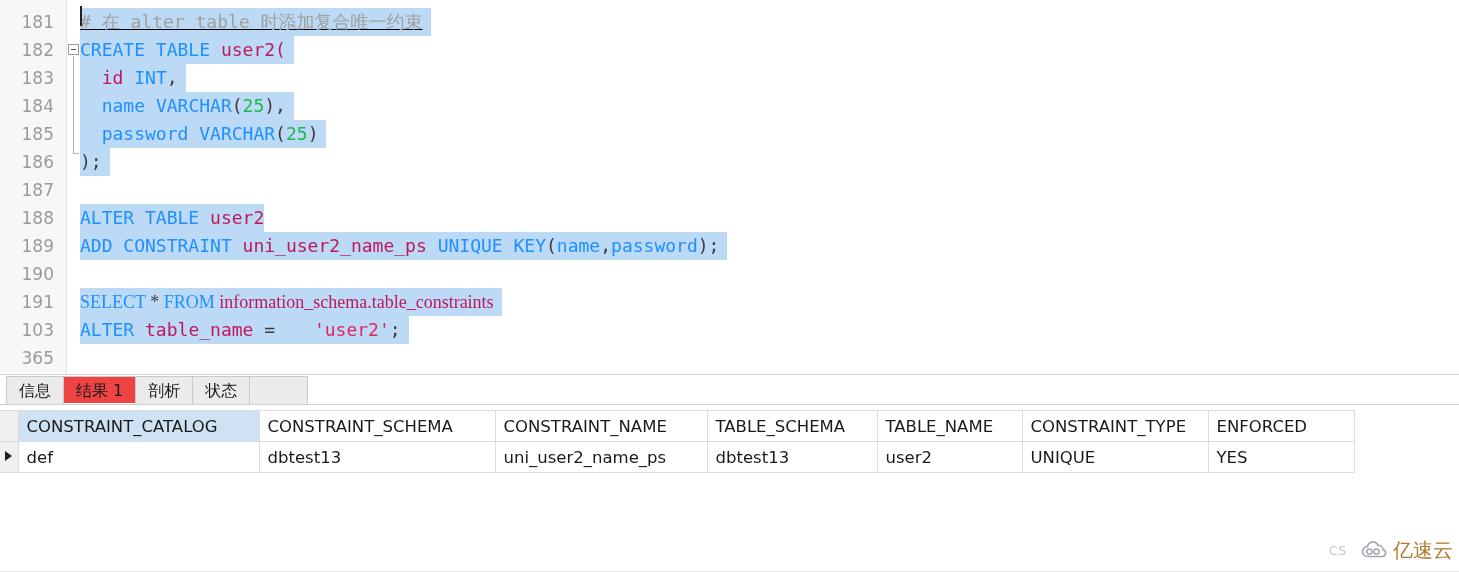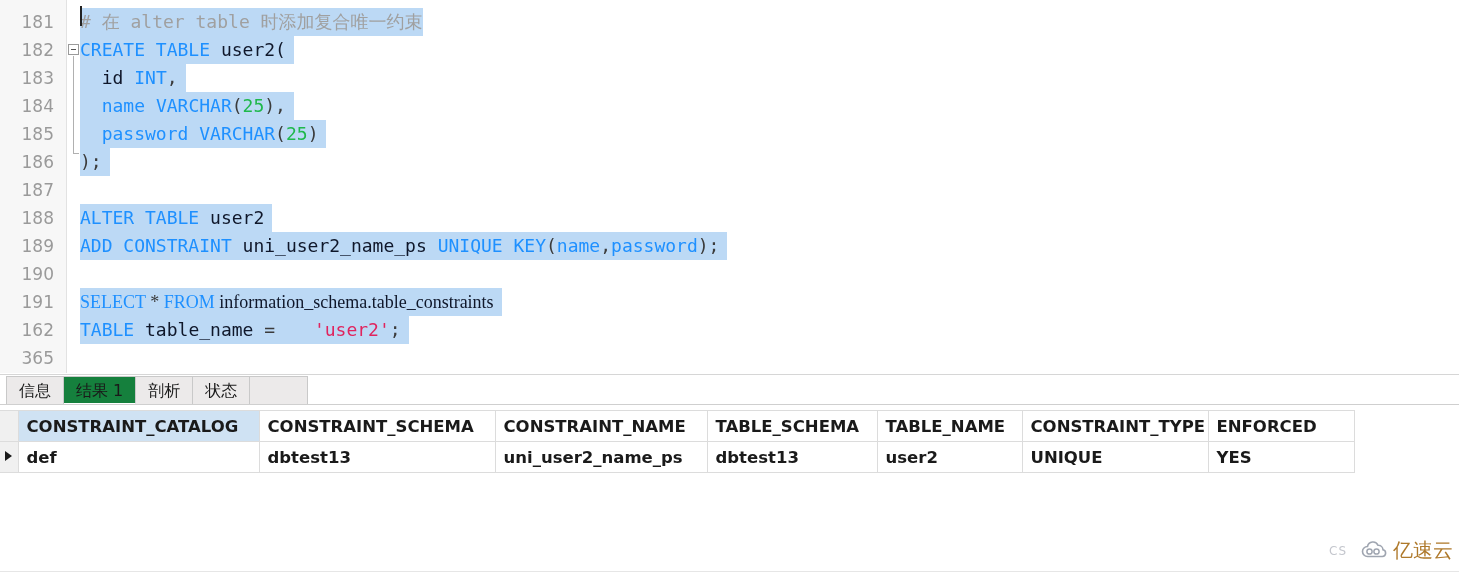--- a/index.html
+++ b/index.html
@@ -58,21 +58,21 @@
     letter-spacing: 0px;
   }
   .ltext {
     position: absolute;
     left: 80px;
     top: 0;
     white-space: pre;
   }
   .sel { background: #bcd9f5; }
   .kw  { color: #1e90ff; }
-  .id  { color: #0f172a; margin-top: 20px; }
+  .id  { color: #be185d; margin-top: 20px; }
   .num { color: #1fb84b; }
   .str { color: #e0245e; margin-left: 28px; }
   .cmt { color: #a0a0a0; }
   .pun { color: #3b3b3b; }
 
   
   #fold-box {
     position: absolute;
     left: 68px;
     top: 44px;
@@ -140,21 +140,21 @@
     color: #1a1a1a;
     background: #eceaea;
     border-right: 1px solid #c9c9c9;
     border-top: 1px solid #c9c9c9;
     box-sizing: border-box;
     white-space: nowrap;
     font-family: "DejaVu Sans", "Liberation Sans", sans-serif;
   }
   .tab:first-child { border-left: 1px solid #c9c9c9; }
   .tab.active {
-    background: #15803d;
+    background: #ef4444;
     border-bottom: 1px solid #ffffff;
   }
   .tab-filler {
     width: 58px;
     background: #eceaea;
     border-top: 1px solid #c9c9c9;
     border-right: 1px solid #c9c9c9;
     box-sizing: border-box;
   }
 
@@ -174,21 +174,21 @@
     top: 5px;
     width: 1354px;
   }
   table.rs {
     border-collapse: collapse;
     table-layout: fixed;
     width: 1354px;
     font-family: "DejaVu Sans", "Liberation Sans", sans-serif;
   }
   table.rs th, table.rs td {
-    font-weight: bold;
+    font-weight: normal;
     text-align: left;
     font-size: 16.5px;
     color: #1a1a1a;
     padding: 0 0 0 8px;
     border-right: 1px solid #dcdcdc;
     border-bottom: 1px solid #dcdcdc;
     height: 31px;
     overflow: hidden;
     white-space: nowrap;
     box-sizing: border-box;
@@ -253,32 +253,32 @@
     background: #e6e6e6;
   }
 </style>
 </head>
 <body>
 
 <div id="editor">
   <div id="gutter"></div>
   <div class="code-area" id="code-area">
       <div class="line" style="height: 8px; line-height: 8px; overflow: hidden;"></div>
-      <div class="line"><span class="lnum">181</span><span class="ltext sel" style=""><span class="cmt"># 在 alter table 时添加复合唯一约束</span></span></div>
+      <div class="line"><span class="lnum">181</span><span class="ltext sel" style="padding-right: 8px; text-decoration: underline;"><span class="cmt"># 在 alter table 时添加复合唯一约束</span></span></div>
       <div class="line"><span class="lnum">182</span><span class="ltext sel" style="padding-right: 8px;"><span class="kw">CREATE TABLE </span><span class="id">user2(</span></span></div>
       <div class="line"><span class="lnum">183</span><span class="ltext sel" style="padding-right: 8px;"><span class="pun">  </span><span class="id">id </span><span class="kw">INT</span><span class="pun">,</span></span></div>
       <div class="line"><span class="lnum">184</span><span class="ltext sel" style="padding-right: 8px; text-align: center;"><span class="pun">  </span><span class="kw">name </span><span class="kw">VARCHAR</span><span class="pun">(</span><span class="num">25</span><span class="pun">),</span></span></div>
       <div class="line"><span class="lnum">185</span><span class="ltext sel" style="padding-right: 8px;"><span class="pun">  </span><span class="kw">password </span><span class="kw">VARCHAR</span><span class="pun">(</span><span class="num">25</span><span class="pun">)</span></span></div>
       <div class="line"><span class="lnum">186</span><span class="ltext sel" style="padding-right: 8px;"><span class="pun">);</span></span></div>
       <div class="line"><span class="lnum">187</span><span class="ltext sel" style="padding-right: 8px; display: inline-block; width: 560px;"><span class="pun"></span></span></div>
-      <div class="line"><span class="lnum">188</span><span class="ltext sel" style="padding-right: 8px;"><span class="kw">ALTER TABLE </span><span class="id">user2</span></span></div>
+      <div class="line"><span class="lnum">188</span><span class="ltext sel" style=""><span class="kw">ALTER TABLE </span><span class="id">user2</span></span></div>
       <div class="line"><span class="lnum">189</span><span class="ltext sel" style="padding-right: 8px;"><span class="kw">ADD CONSTRAINT </span><span class="id">uni_user2_name_ps </span><span class="kw">UNIQUE KEY</span><span class="pun">(</span><span class="kw">name</span><span class="pun">,</span><span class="kw">password</span><span class="pun">);</span></span></div>
       <div class="line"><span class="lnum">190</span><span class="ltext sel" style="padding-right: 8px; display: inline-block; width: 560px;"><span class="pun"></span></span></div>
       <div class="line"><span class="lnum">191</span><span class="ltext sel" style="padding-right: 8px; font-family: Liberation Serif, serif;"><span class="kw">SELECT </span><span class="pun">* </span><span class="kw">FROM </span><span class="id">information_schema.table_constraints</span></span></div>
-      <div class="line"><span class="lnum">162</span><span class="ltext sel" style="padding-right: 8px;"><span class="kw">TABLE </span><span class="id">table_name </span><span class="pun">= </span><span class="str">'user2'</span><span class="pun">;</span></span></div>
+      <div class="line"><span class="lnum">103</span><span class="ltext sel" style="padding-right: 8px;"><span class="kw">ALTER </span><span class="id">table_name </span><span class="pun">= </span><span class="str">'user2'</span><span class="pun">;</span></span></div>
       <div class="line"><span class="lnum">365</span><span class="ltext" style="display: inline-block; width: 560px;"><span class="pun"></span></span></div>
     </div>
   <div id="fold-box"></div>
   <div id="fold-line"></div>
   <div id="fold-foot"></div>
   <div id="caret"></div>
 </div>
 
 <div id="tabbar">
   <div id="tabs">

